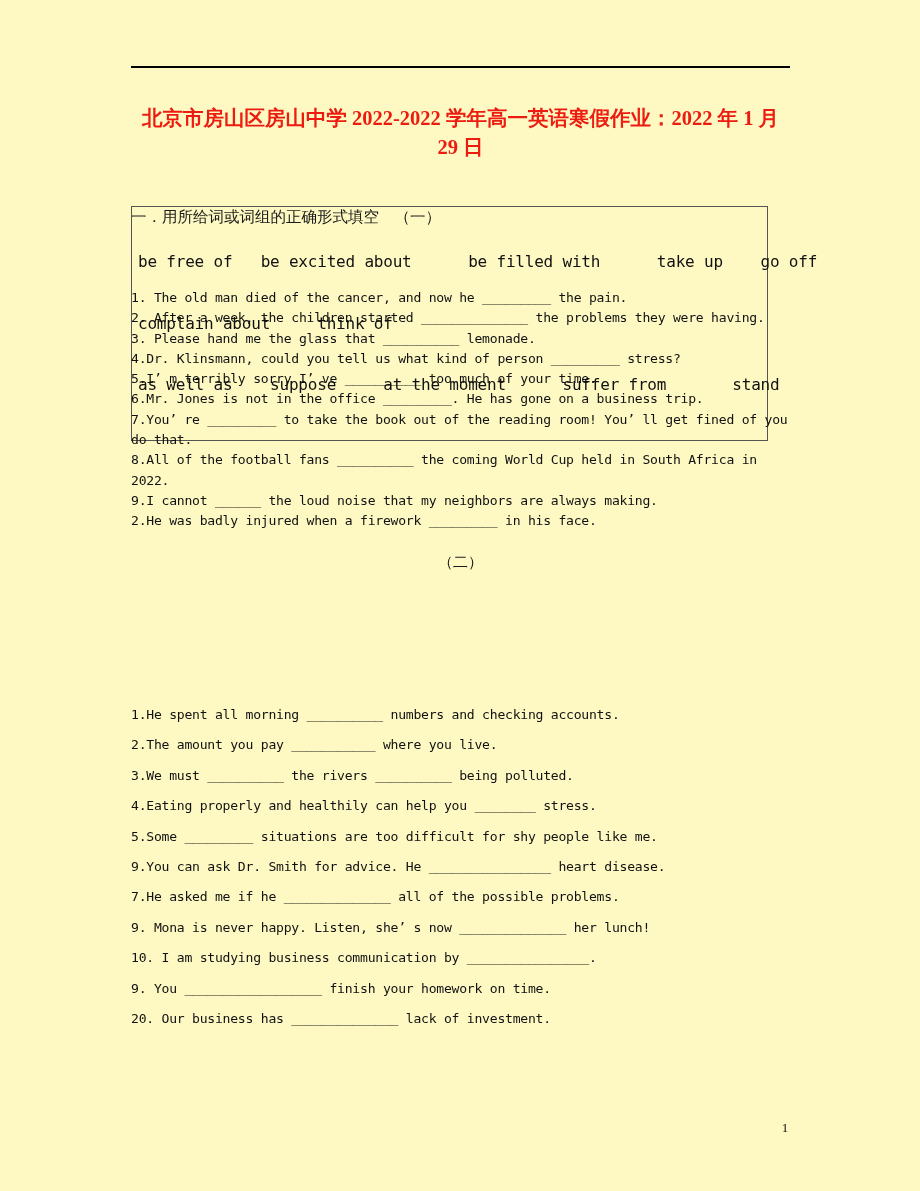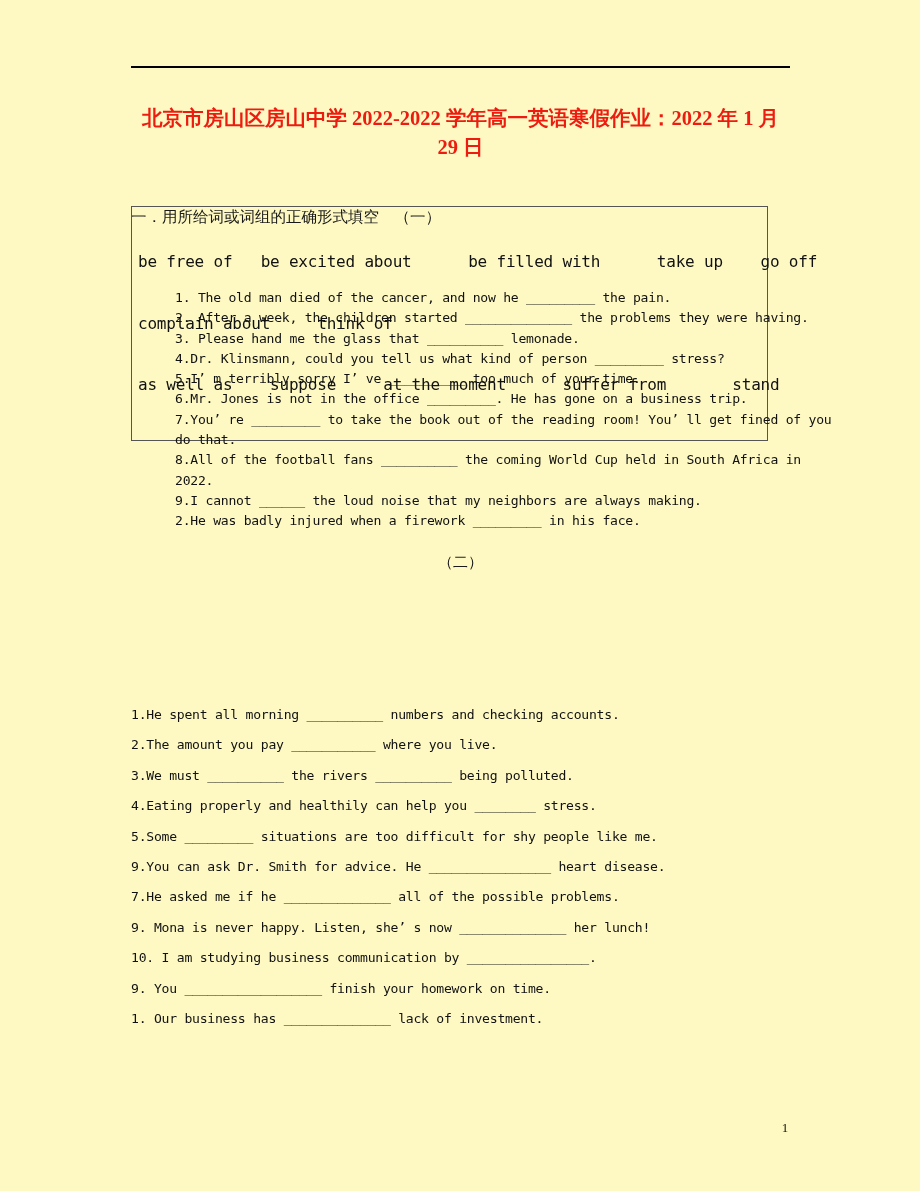--- a/index.html
+++ b/index.html
@@ -80,21 +80,21 @@
   
   .qlist {
     position: absolute;
     left: 131px;
     width: 660px;
     font-family: "DejaVu Sans Mono", "Liberation Mono", monospace;
     font-size: 13.1px;
     color: #111;
     letter-spacing: -0.25px;
   }
-  #qlist-1 { top: 288px; line-height: 20.3px; margin-left: 44px; }
+  #qlist-1 { top: 288px; line-height: 20.3px; }
   #qlist-2 { top: 700px; line-height: 30.4px; }
   .qitem { white-space: pre-wrap; }
 
   
   .part-label {
     position: absolute;
     left: 131px;
     width: 659px;
     text-align: center;
     font-size: 15px;
@@ -152,18 +152,18 @@
     <div class="qitem">1.He spent all morning __________ numbers and checking accounts.</div>
     <div class="qitem">2.The amount you pay ___________ where you live.</div>
     <div class="qitem">3.We must __________ the rivers __________ being polluted.</div>
     <div class="qitem">4.Eating properly and healthily can help you ________ stress.</div>
     <div class="qitem">5.Some _________ situations are too difficult for shy people like me.</div>
     <div class="qitem">9.You can ask Dr. Smith for advice. He ________________ heart disease.</div>
     <div class="qitem">7.He asked me if he ______________ all of the possible problems.</div>
     <div class="qitem">9. Mona is never happy. Listen, she’ s now ______________ her lunch!</div>
     <div class="qitem">10. I am studying business communication by ________________.</div>
     <div class="qitem">9. You __________________ finish your homework on time.</div>
-    <div class="qitem">1. Our business has ______________ lack of investment.</div>
+    <div class="qitem">20. Our business has ______________ lack of investment.</div>
   </div>
 
   <div class="page-number">1</div>
 
 </div>
 
 </body></html>

